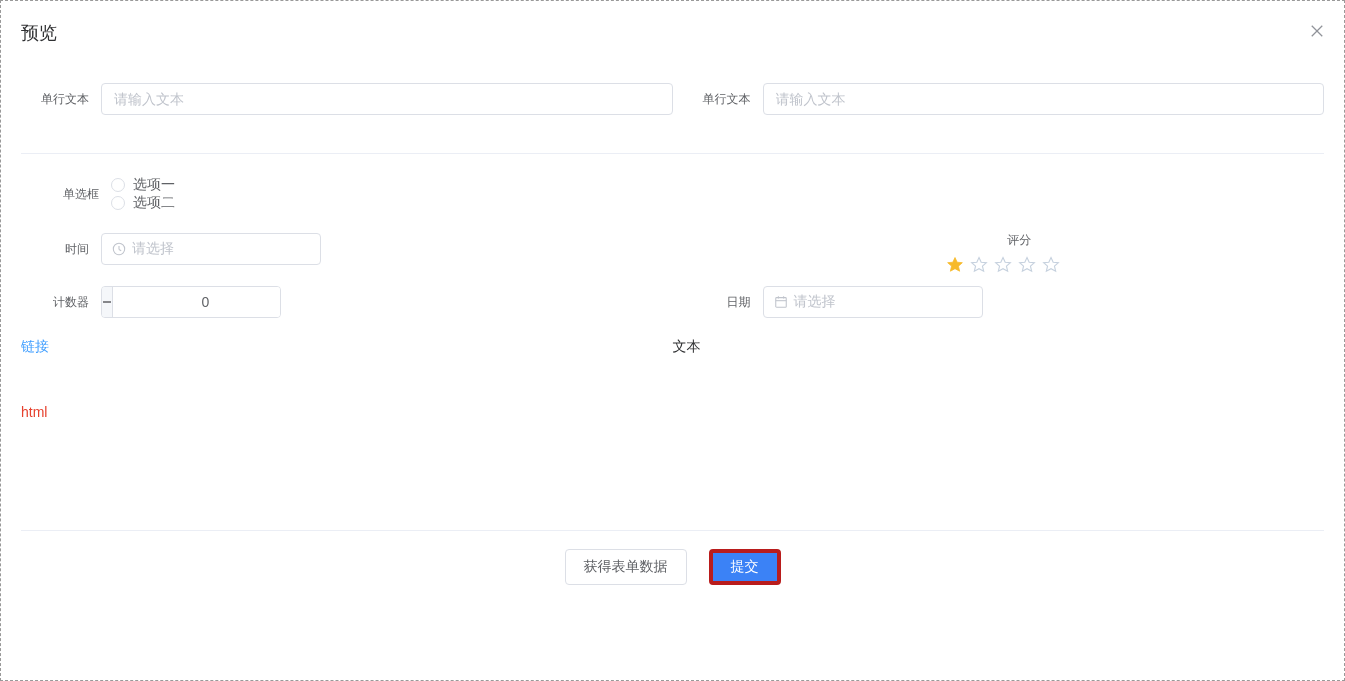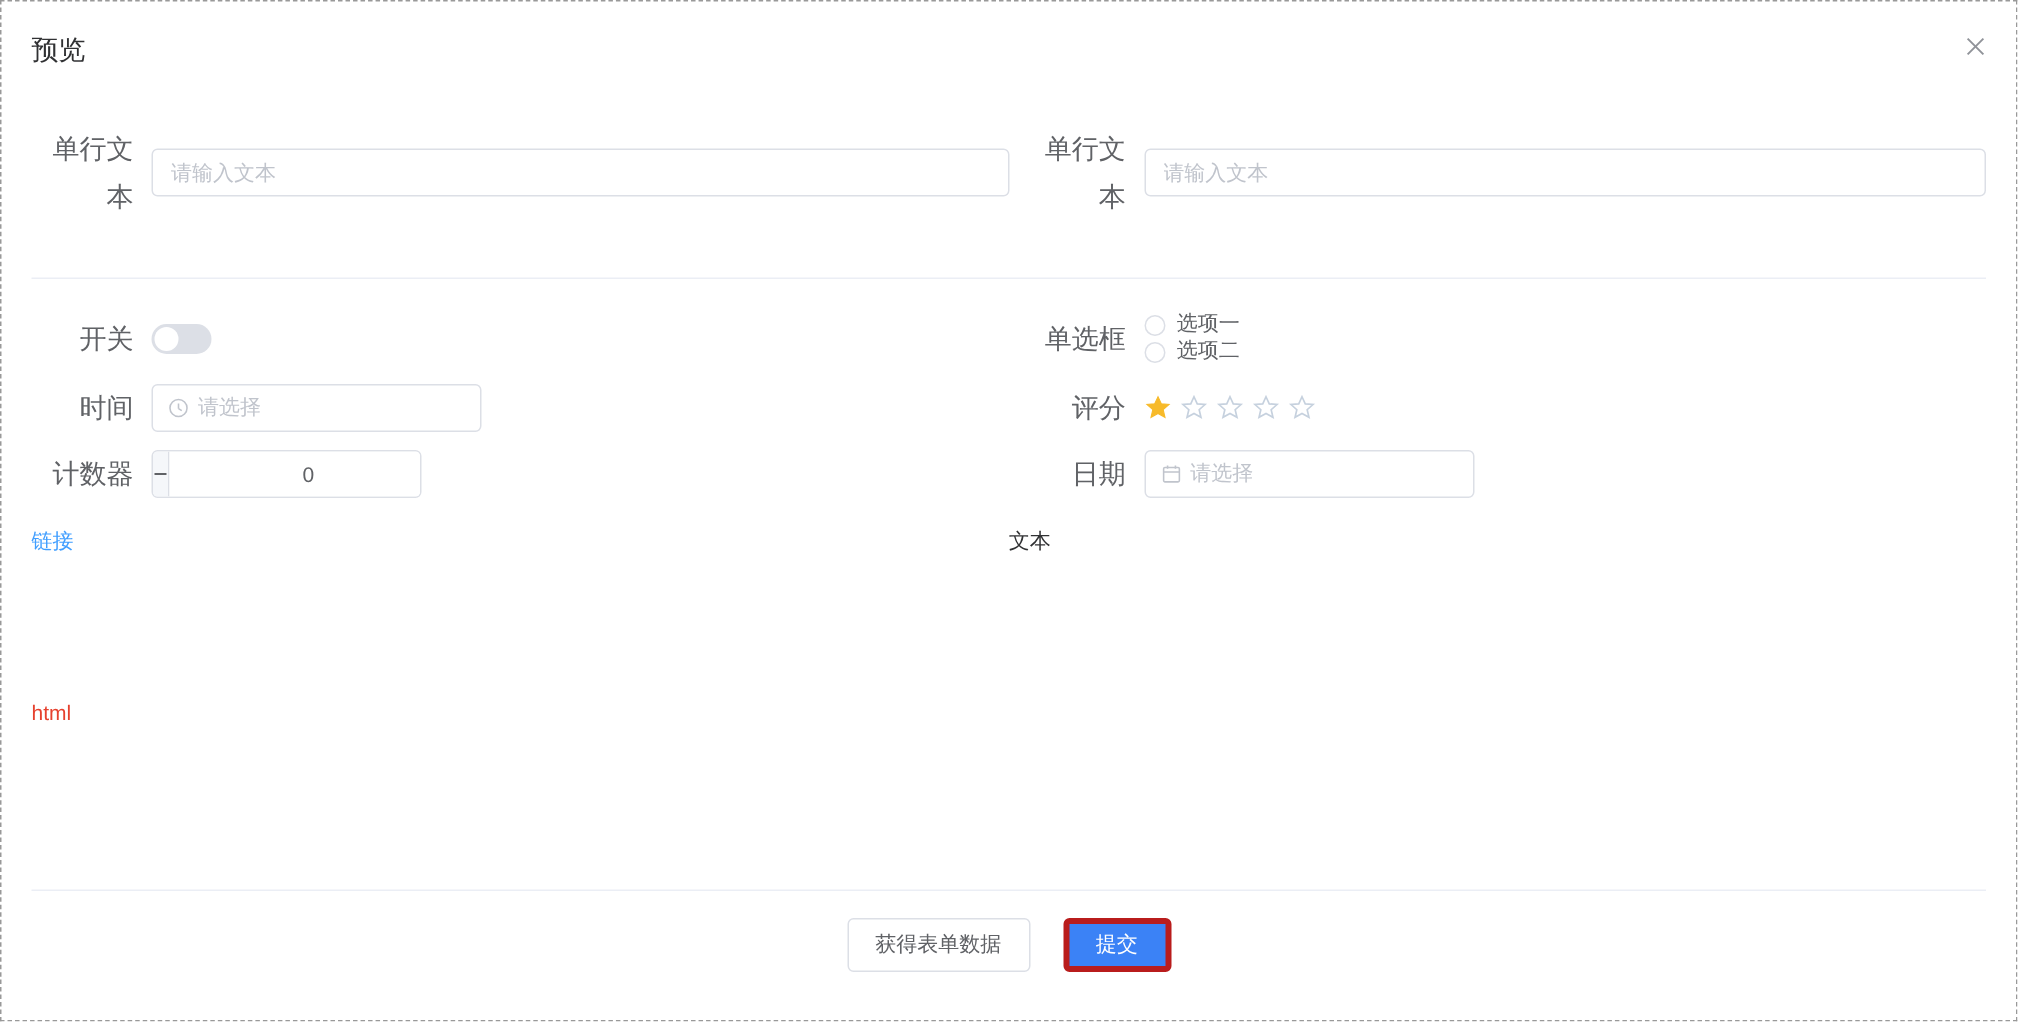--- a/index.html
+++ b/index.html
@@ -6,21 +6,21 @@
   html, body { margin:0; padding:0; font-family: -apple-system,BlinkMacSystemFont,"Segoe UI","PingFang SC","Hiragino Sans GB","Microsoft YaHei",sans-serif; color:#303133; font-size:14px; background:#fff;}
   .dialog { border:1px dashed #999; padding:20px 20px 14px 20px; width:1345px; min-height:681px; position:relative; }
   .dialog-header { display:flex; justify-content:space-between; align-items:center; margin-bottom:30px;}
   .dialog-title { font-size:18px; color:#303133;text-align:center; }
   .close-btn { color:#909399; font-size:16px; cursor:pointer; }
   .divider { border:none; border-top:1px solid #ebeef5; margin:0; }
   .form-row { display:flex; align-items:center; padding:8px 0; }
   .group1 { padding: 8px 0 38px 0; }
   .group2 { padding: 22px 0 6px 0; }
   .form-col-2 { width:50%; display:flex; align-items:center; }
-  .form-label { width:80px; text-align:right; padding-right:12px; color:#606266; font-size:18px; line-height:32px; flex-shrink:0;}
+  .form-label { width:80px; text-align:right; padding-right:12px; color:#606266; font-size:12px; line-height:32px; flex-shrink:0;}
   .input-wrap { flex:1; }
   .el-input { width:100%; height:32px; border:1px solid #dcdfe6; border-radius:4px; padding:0 12px; font-size:14px; color:#606266; outline:none; }
   .el-input::placeholder { color:#c0c4cc; }
   
   .switch { width:40px; height:20px; border-radius:10px; background:#dcdfe6; position:relative; cursor:pointer; }
   .switch .dot { width:16px; height:16px; background:#fff; border-radius:50%; position:absolute; top:2px; left:2px; }
   
   .radio-group { display:flex; flex-direction:column; gap:0px; }
   .radio-item { display:flex; align-items:center; gap:8px; line-height:18px; color:#606266;font-family:Liberation Mono, monospace;}
   .radio-circle { width:14px; height:14px; border:1px solid #dcdfe6; border-radius:50%; display:inline-block; }
@@ -78,26 +78,20 @@
       <div class="form-label">单行文本</div>
       <div class="input-wrap">
         <input class="el-input" placeholder="请输入文本" style="">
       </div>
     </div>
   </div>
 
   <hr class="divider">
 
   <div class="form-row group2">
-    <div class="form-col-2">
-      <div class="form-label">开关</div>
-      <div class="switch">
-          <div class="dot"></div>
-        </div>
-    </div>
     <div class="form-col-2" style="padding-left:10px;">
       <div class="form-label">单选框</div>
       <div class="radio-group">
         <label class="radio-item">
           <span class="radio-circle"></span>
           <span>选项一</span>
         </label>
         <label class="radio-item">
           <span class="radio-circle"></span>
           <span>选项二</span>
@@ -111,21 +105,21 @@
       <div class="form-label">时间</div>
       <div class="picker">
         <svg viewBox="0 0 16 16">
             <circle cx="8" cy="8" r="6.5"></circle>
             <line x1="8" y1="4.5" x2="8" y2="8.5"></line>
             <line x1="8" y1="8.5" x2="10.5" y2="10"></line>
           </svg>
         <span class="picker-ph">请选择</span>
       </div>
     </div>
-    <div class="form-col-2" style="padding-left:10px;">
+    <div class="form-col-2" style="padding-left:10px;flex-direction:column;">
       <div class="form-label">评分</div>
       <div class="rate">
         <span class="star filled"><svg viewBox="0 0 24 24">
               <path d="M12 2l2.9 6.3 6.9.6-5.2 4.6 1.6 6.8L12 16.9 5.8 20.3l1.6-6.8L2.2 8.9l6.9-.6L12 2z"></path>
             </svg></span>
         <span class="star empty"><svg viewBox="0 0 24 24">
               <path d="M12 2l2.9 6.3 6.9.6-5.2 4.6 1.6 6.8L12 16.9 5.8 20.3l1.6-6.8L2.2 8.9l6.9-.6L12 2z"></path>
             </svg></span>
         <span class="star empty"><svg viewBox="0 0 24 24">
               <path d="M12 2l2.9 6.3 6.9.6-5.2 4.6 1.6 6.8L12 16.9 5.8 20.3l1.6-6.8L2.2 8.9l6.9-.6L12 2z"></path>
@@ -169,21 +163,21 @@
 
   <div class="row-misc">
     <div class="col-half-left">
       <span class="inline-link">链接</span>
     </div>
     <div class="col-half-right">
       <span class="inline-text">文本</span>
     </div>
   </div>
 
-  <div class="row-misc" style="margin-top:97px;">
+  <div class="row-misc" style="margin-top:48px;">
     <div class="col-half-left">
       <span class="inline-html">html</span>
     </div>
   </div>
 
   <div class="footer">
     <button class="btn btn-default">获得表单数据</button>
     <button class="btn btn-primary">提交</button>
   </div>
 </div>

